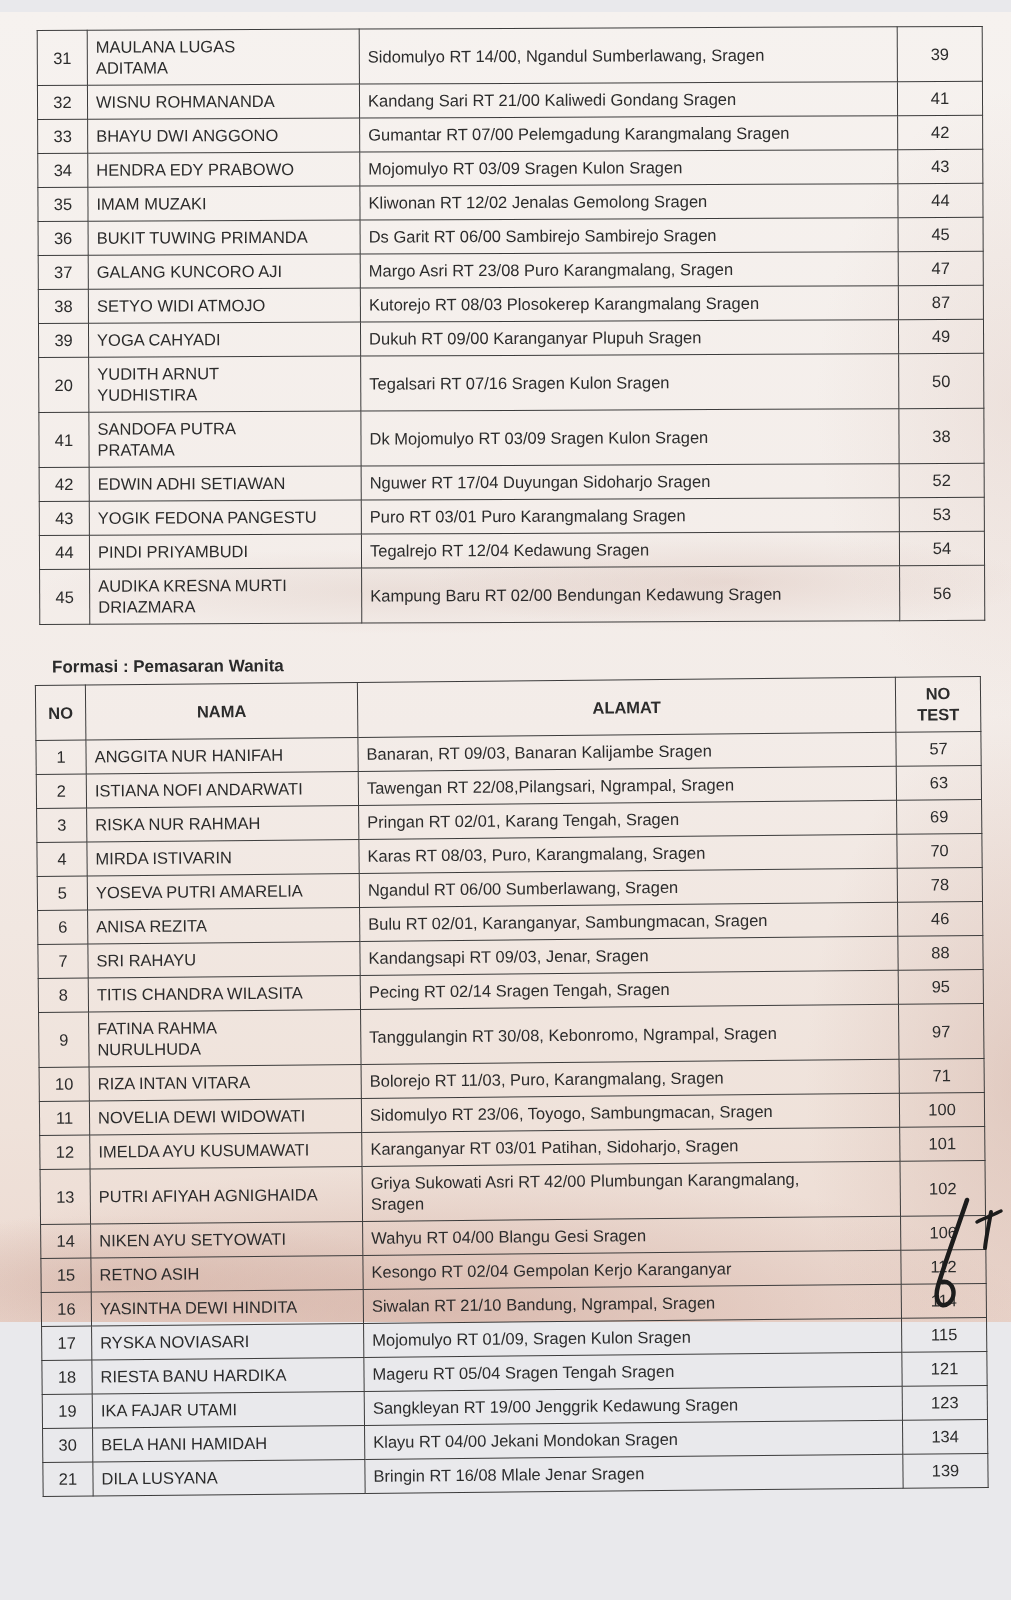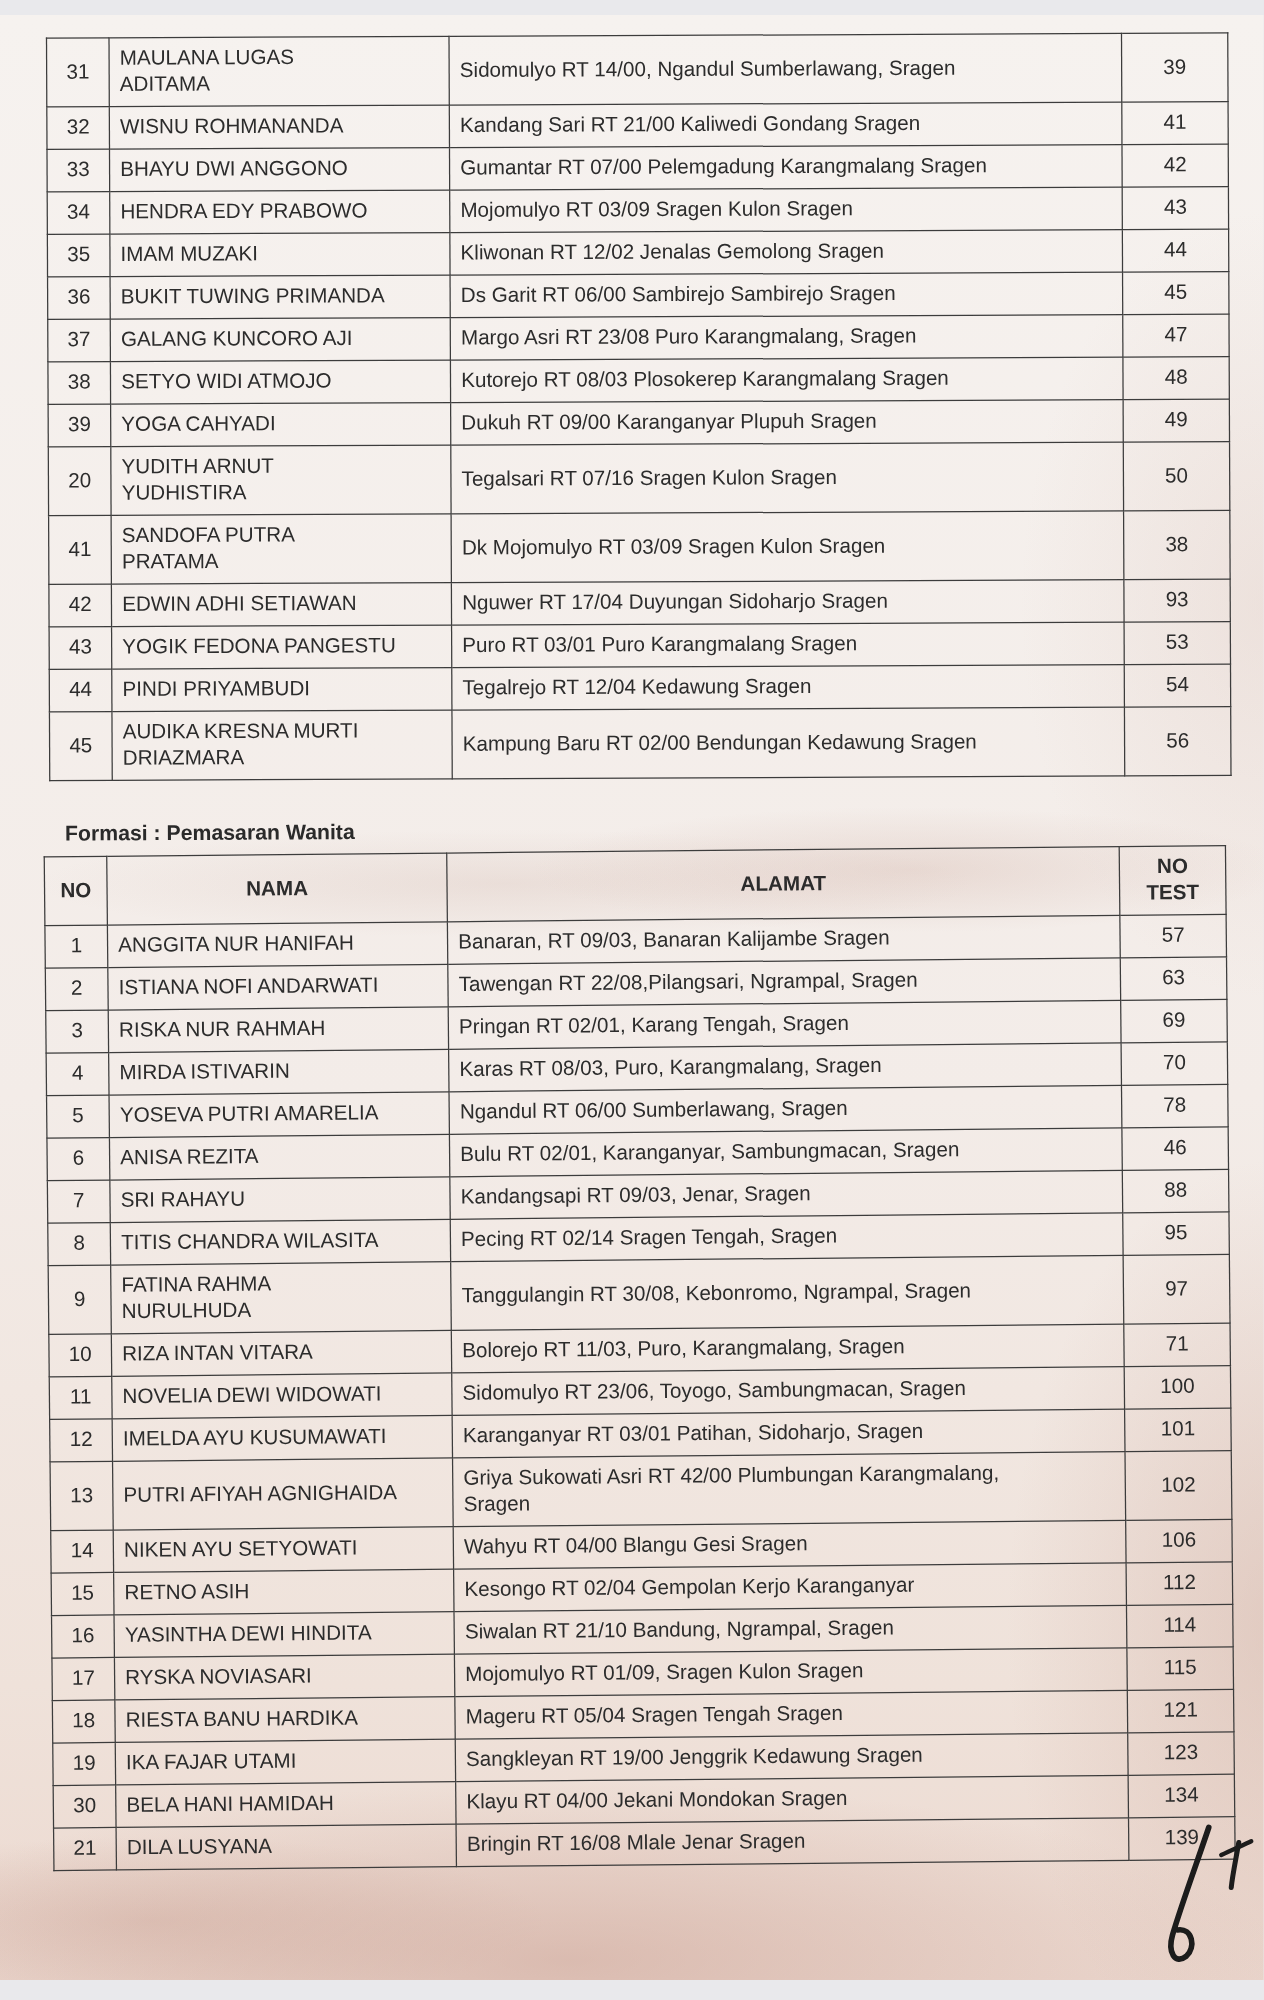--- a/index.html
+++ b/index.html
@@ -1,21 +1,21 @@
 <!DOCTYPE html>
 <html><head>
 <meta charset="utf-8">
 <style>
   html,body{margin:0;padding:0;}
   body{
     width:1011px;height:1600px;overflow:hidden;
     background:#e9e9ec;
     font-family:"Liberation Sans","DejaVu Sans",sans-serif;
   }
-  .photo{position:relative;width:1011px;height:1584px;}
+  .photo{position:relative;width:1011px;height:1322px;}
   .top-strip{height:12px;background:#e9e9ec;}
   .page{
     position:absolute;top:12px;left:0;right:0;bottom:0;
     box-sizing:border-box;
     padding:18px 28px 0 38px;
     background:
       radial-gradient(420px 70px at 72% 43.5%, rgba(205,170,158,0.30), transparent 72%),
       radial-gradient(520px 60px at 40% 44.2%, rgba(200,168,156,0.22), transparent 72%),
       radial-gradient(260px 420px at 100% 30%, rgba(214,186,176,0.25), transparent 75%),
       radial-gradient(300px 520px at 101% 82%, rgba(198,156,142,0.35), transparent 72%),
@@ -115,21 +115,21 @@
           <tr>
             <td class="col-no">37</td>
             <td class="col-nama">GALANG KUNCORO AJI</td>
             <td class="col-alamat">Margo Asri RT 23/08 Puro Karangmalang, Sragen</td>
             <td class="col-test">47</td>
           </tr>
           <tr>
             <td class="col-no">38</td>
             <td class="col-nama">SETYO WIDI ATMOJO</td>
             <td class="col-alamat">Kutorejo RT 08/03 Plosokerep Karangmalang Sragen</td>
-            <td class="col-test">48</td>
+            <td class="col-test">87</td>
           </tr>
           <tr>
             <td class="col-no">39</td>
             <td class="col-nama">YOGA CAHYADI</td>
             <td class="col-alamat">Dukuh RT 09/00 Karanganyar Plupuh Sragen</td>
             <td class="col-test">49</td>
           </tr>
           <tr>
             <td class="col-no">20</td>
             <td class="col-nama">YUDITH ARNUT
@@ -141,21 +141,21 @@
             <td class="col-no">41</td>
             <td class="col-nama">SANDOFA PUTRA
 PRATAMA</td>
             <td class="col-alamat">Dk Mojomulyo RT 03/09 Sragen Kulon Sragen</td>
             <td class="col-test">38</td>
           </tr>
           <tr>
             <td class="col-no">42</td>
             <td class="col-nama">EDWIN ADHI SETIAWAN</td>
             <td class="col-alamat">Nguwer RT 17/04 Duyungan Sidoharjo Sragen</td>
-            <td class="col-test">93</td>
+            <td class="col-test">52</td>
           </tr>
           <tr>
             <td class="col-no">43</td>
             <td class="col-nama">YOGIK FEDONA PANGESTU</td>
             <td class="col-alamat">Puro RT 03/01 Puro Karangmalang Sragen</td>
             <td class="col-test">53</td>
           </tr>
           <tr>
             <td class="col-no">44</td>
             <td class="col-nama">PINDI PRIYAMBUDI</td>

